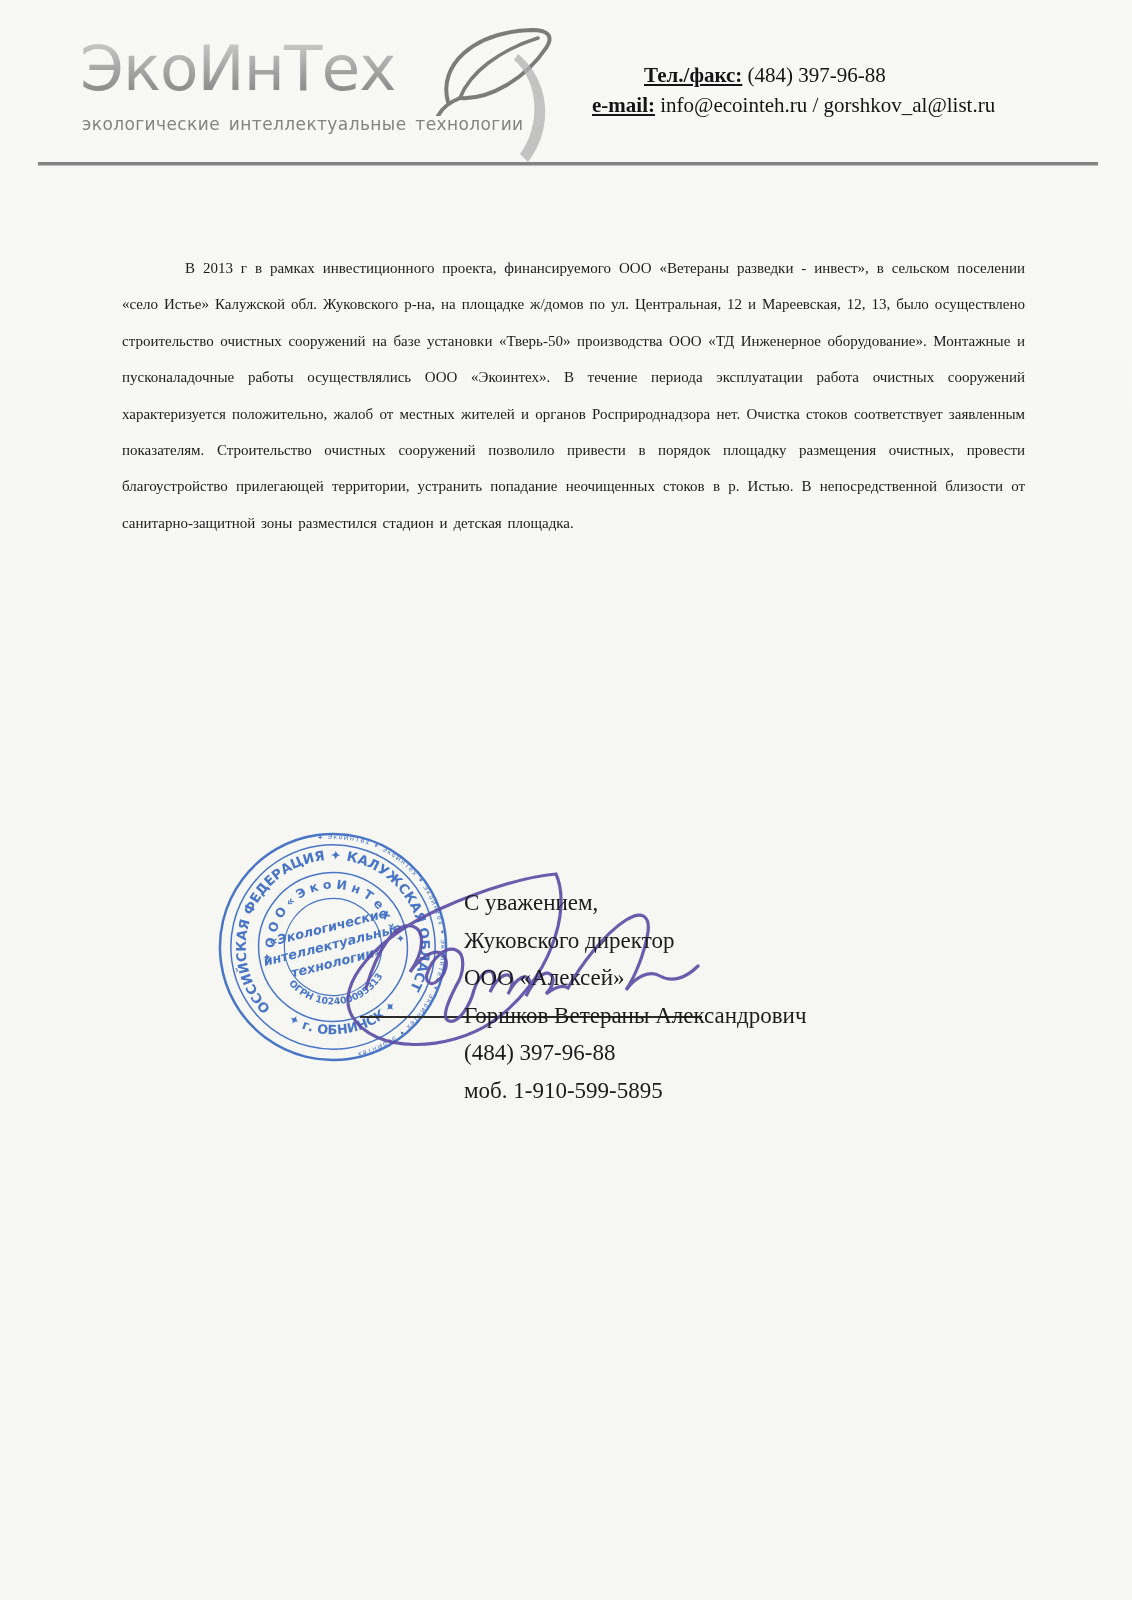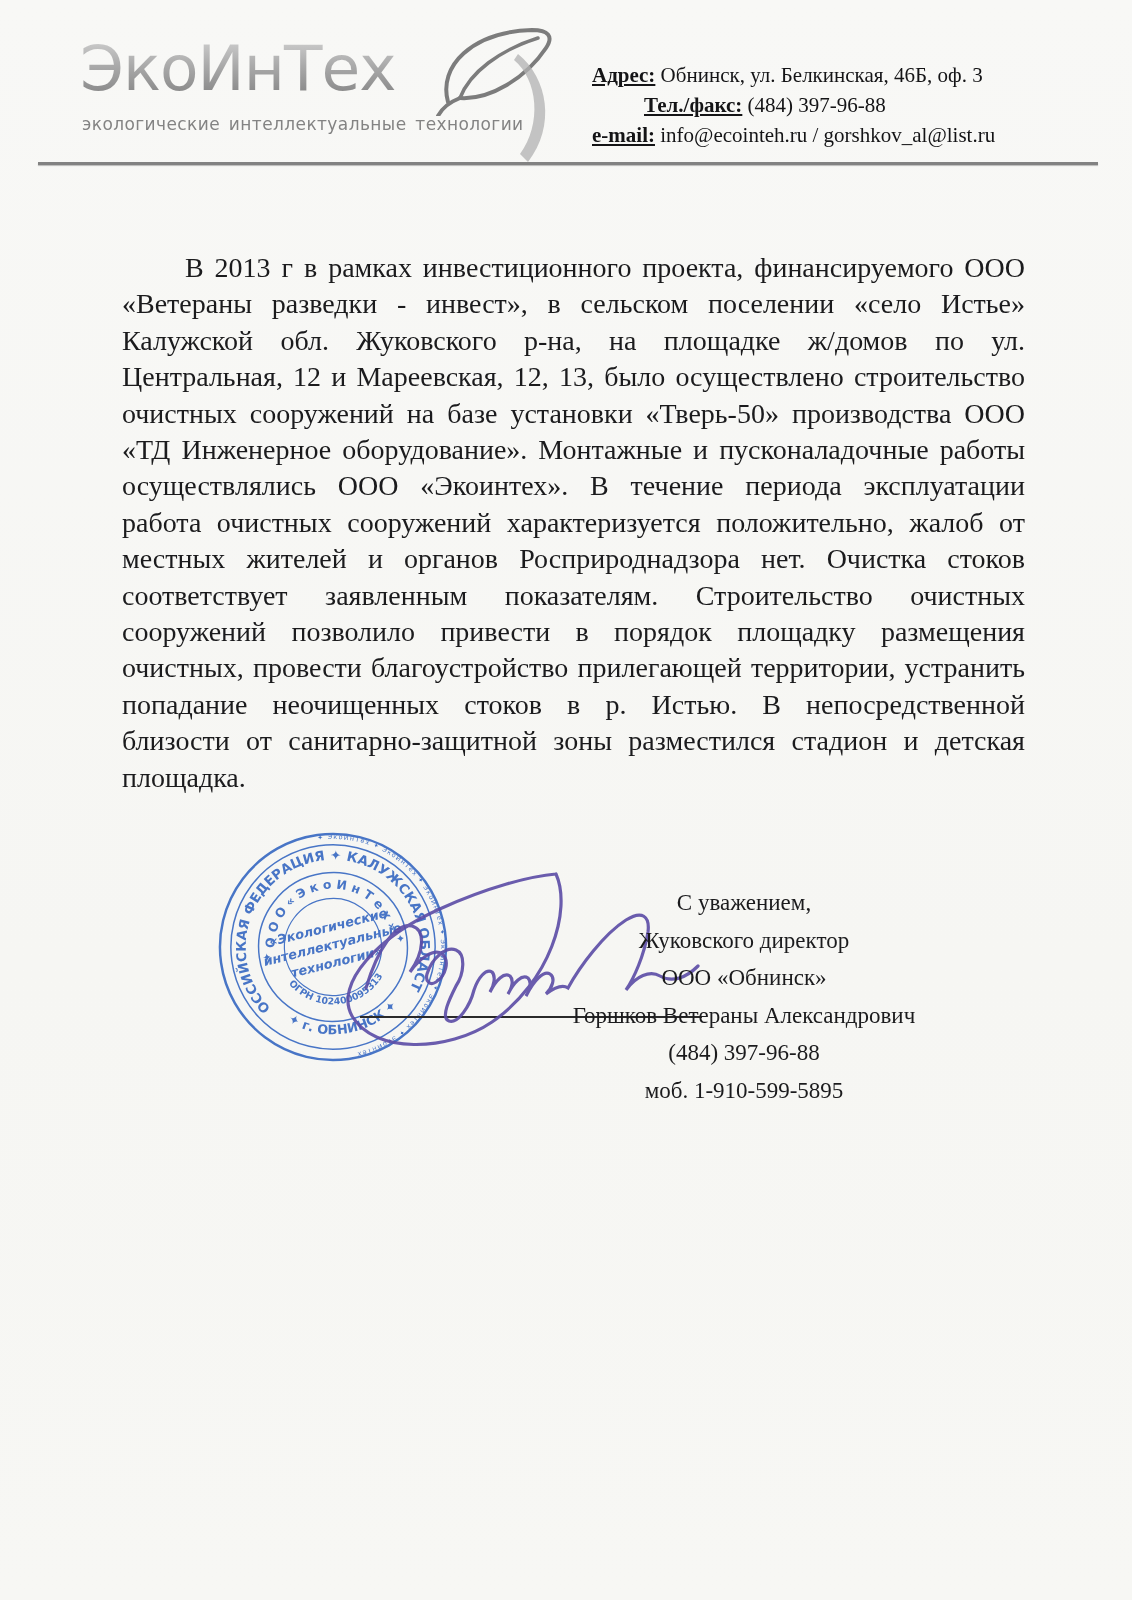--- a/index.html
+++ b/index.html
@@ -39,35 +39,35 @@
   .contact-row.phone{margin-left:52px;}
   .contact-label{font-weight:bold;text-decoration:underline;}
   .header-divider{
     position:absolute;left:38px;top:162px;width:1060px;height:3px;
     background:#828282;box-shadow:0 1px 1px rgba(0,0,0,.25);
   }
 
   
   .letter-body{
     position:absolute;left:122px;top:250px;width:903px;
-    font-size:28px;line-height:36.4px;
+    font-size:15px;line-height:36.4px;
     text-align:justify;text-indent:63px;
     color:#1b1b1d;word-spacing:2px;
   }
 
   
   .stamp{position:absolute;left:214px;top:828px;width:238px;height:238px;opacity:.92;}
   .signature-ink{position:absolute;left:280px;top:830px;width:480px;height:240px;}
   .signature-line{
     position:absolute;left:360px;top:1016px;width:342px;height:0;
     border-bottom:2px solid #2a2a2a;
   }
   .sign-block{
     position:absolute;right:108px;top:884px;width:560px;
-    font-size:23px;line-height:37.5px;text-align:center;
+    font-size:23px;line-height:37.5px;text-align:left;
     color:#1b1b1d;
   }
 </style>
 </head>
 <body>
 
 <div class="page">
 
   <div class="logo">
     <span class="logo-brand">ЭкоИнТех</span>
@@ -76,24 +76,20 @@
       <path d="M26,78 C36,52 66,30 104,18" fill="none" stroke="#7c7c7c" stroke-width="3.5" stroke-linecap="round"></path>
       <path d="M4,96 C8,88 16,82 26,78" fill="none" stroke="#7c7c7c" stroke-width="4" stroke-linecap="round"></path>
     </svg>
     <svg class="swoosh" viewBox="0 0 48 112">
       <path d="M4,0 C34,24 42,72 14,108 L6,100 C28,70 24,26 0,6 Z" fill="#b2b2b2" opacity="0.75"></path>
     </svg>
     <div class="logo-tagline">экологические интеллектуальные технологии</div>
   </div>
 
   <div class="contacts">
-    <div class="contact-row">
-      <span class="contact-label">Адрес:</span>
-      <span>Обнинск, ул. Белкинская, 46Б, оф. 3</span>
-    </div>
     <div class="contact-row phone">
       <span class="contact-label">Тел./факс:</span>
       <span>(484) 397-96-88</span>
     </div>
     <div class="contact-row">
       <span class="contact-label">e-mail:</span>
       <span>info@ecointeh.ru / gorshkov_al@list.ru</span>
     </div>
   </div>
 
@@ -151,19 +147,19 @@
                C 234,152 242,144 248,148 C 252,152 250,160 246,166
                C 254,150 264,140 270,144 C 276,148 272,158 266,164 C 274,158 282,154 288,158
                C 300,136 324,104 346,90 C 362,80 370,86 368,102 C 364,126 354,148 346,160
                C 356,146 370,140 380,146 C 392,153 406,148 418,136"></path>
     </g>
   </svg>
 
   <div class="sign-block">
     <div>С уважением,</div>
     <div>Жуковского директор</div>
-    <div>ООО «Обнинск»</div>
+    <div>ООО «Алексей»</div>
     <div>Горшков Ветераны Александрович</div>
     <div>(484) 397-96-88</div>
     <div>моб. 1-910-599-5895</div>
   </div>
 
 </div>
 
 </body></html>

